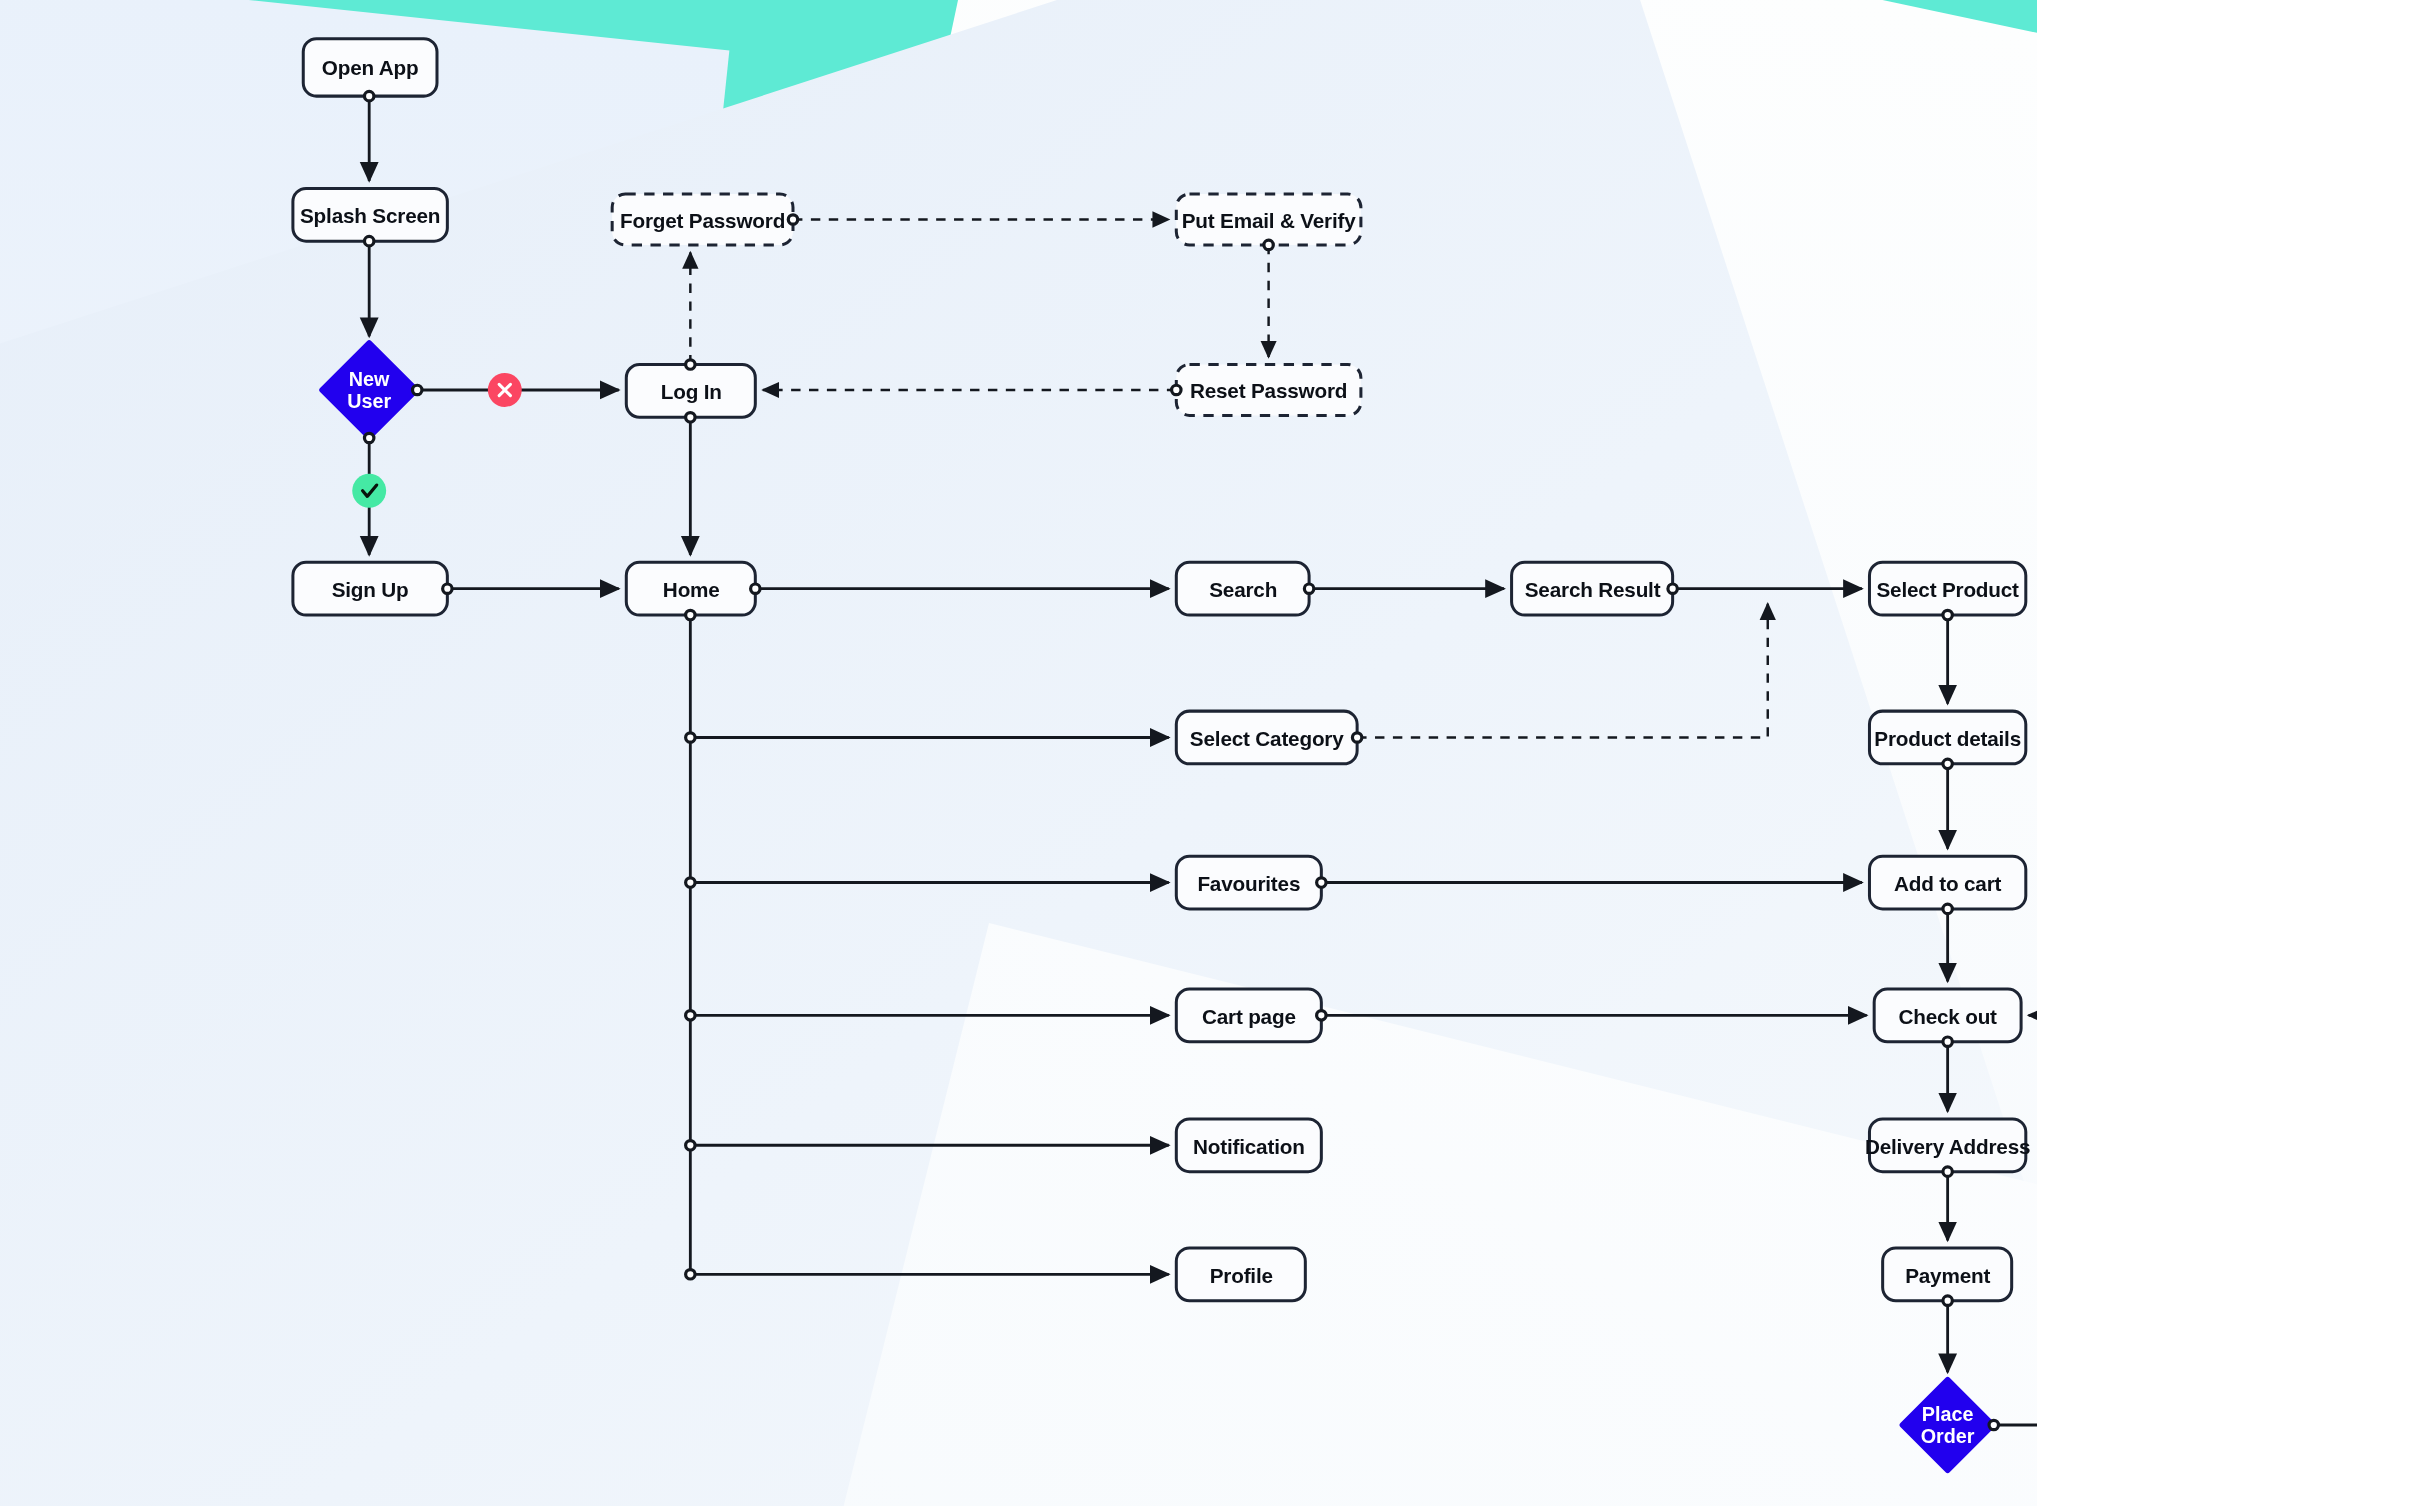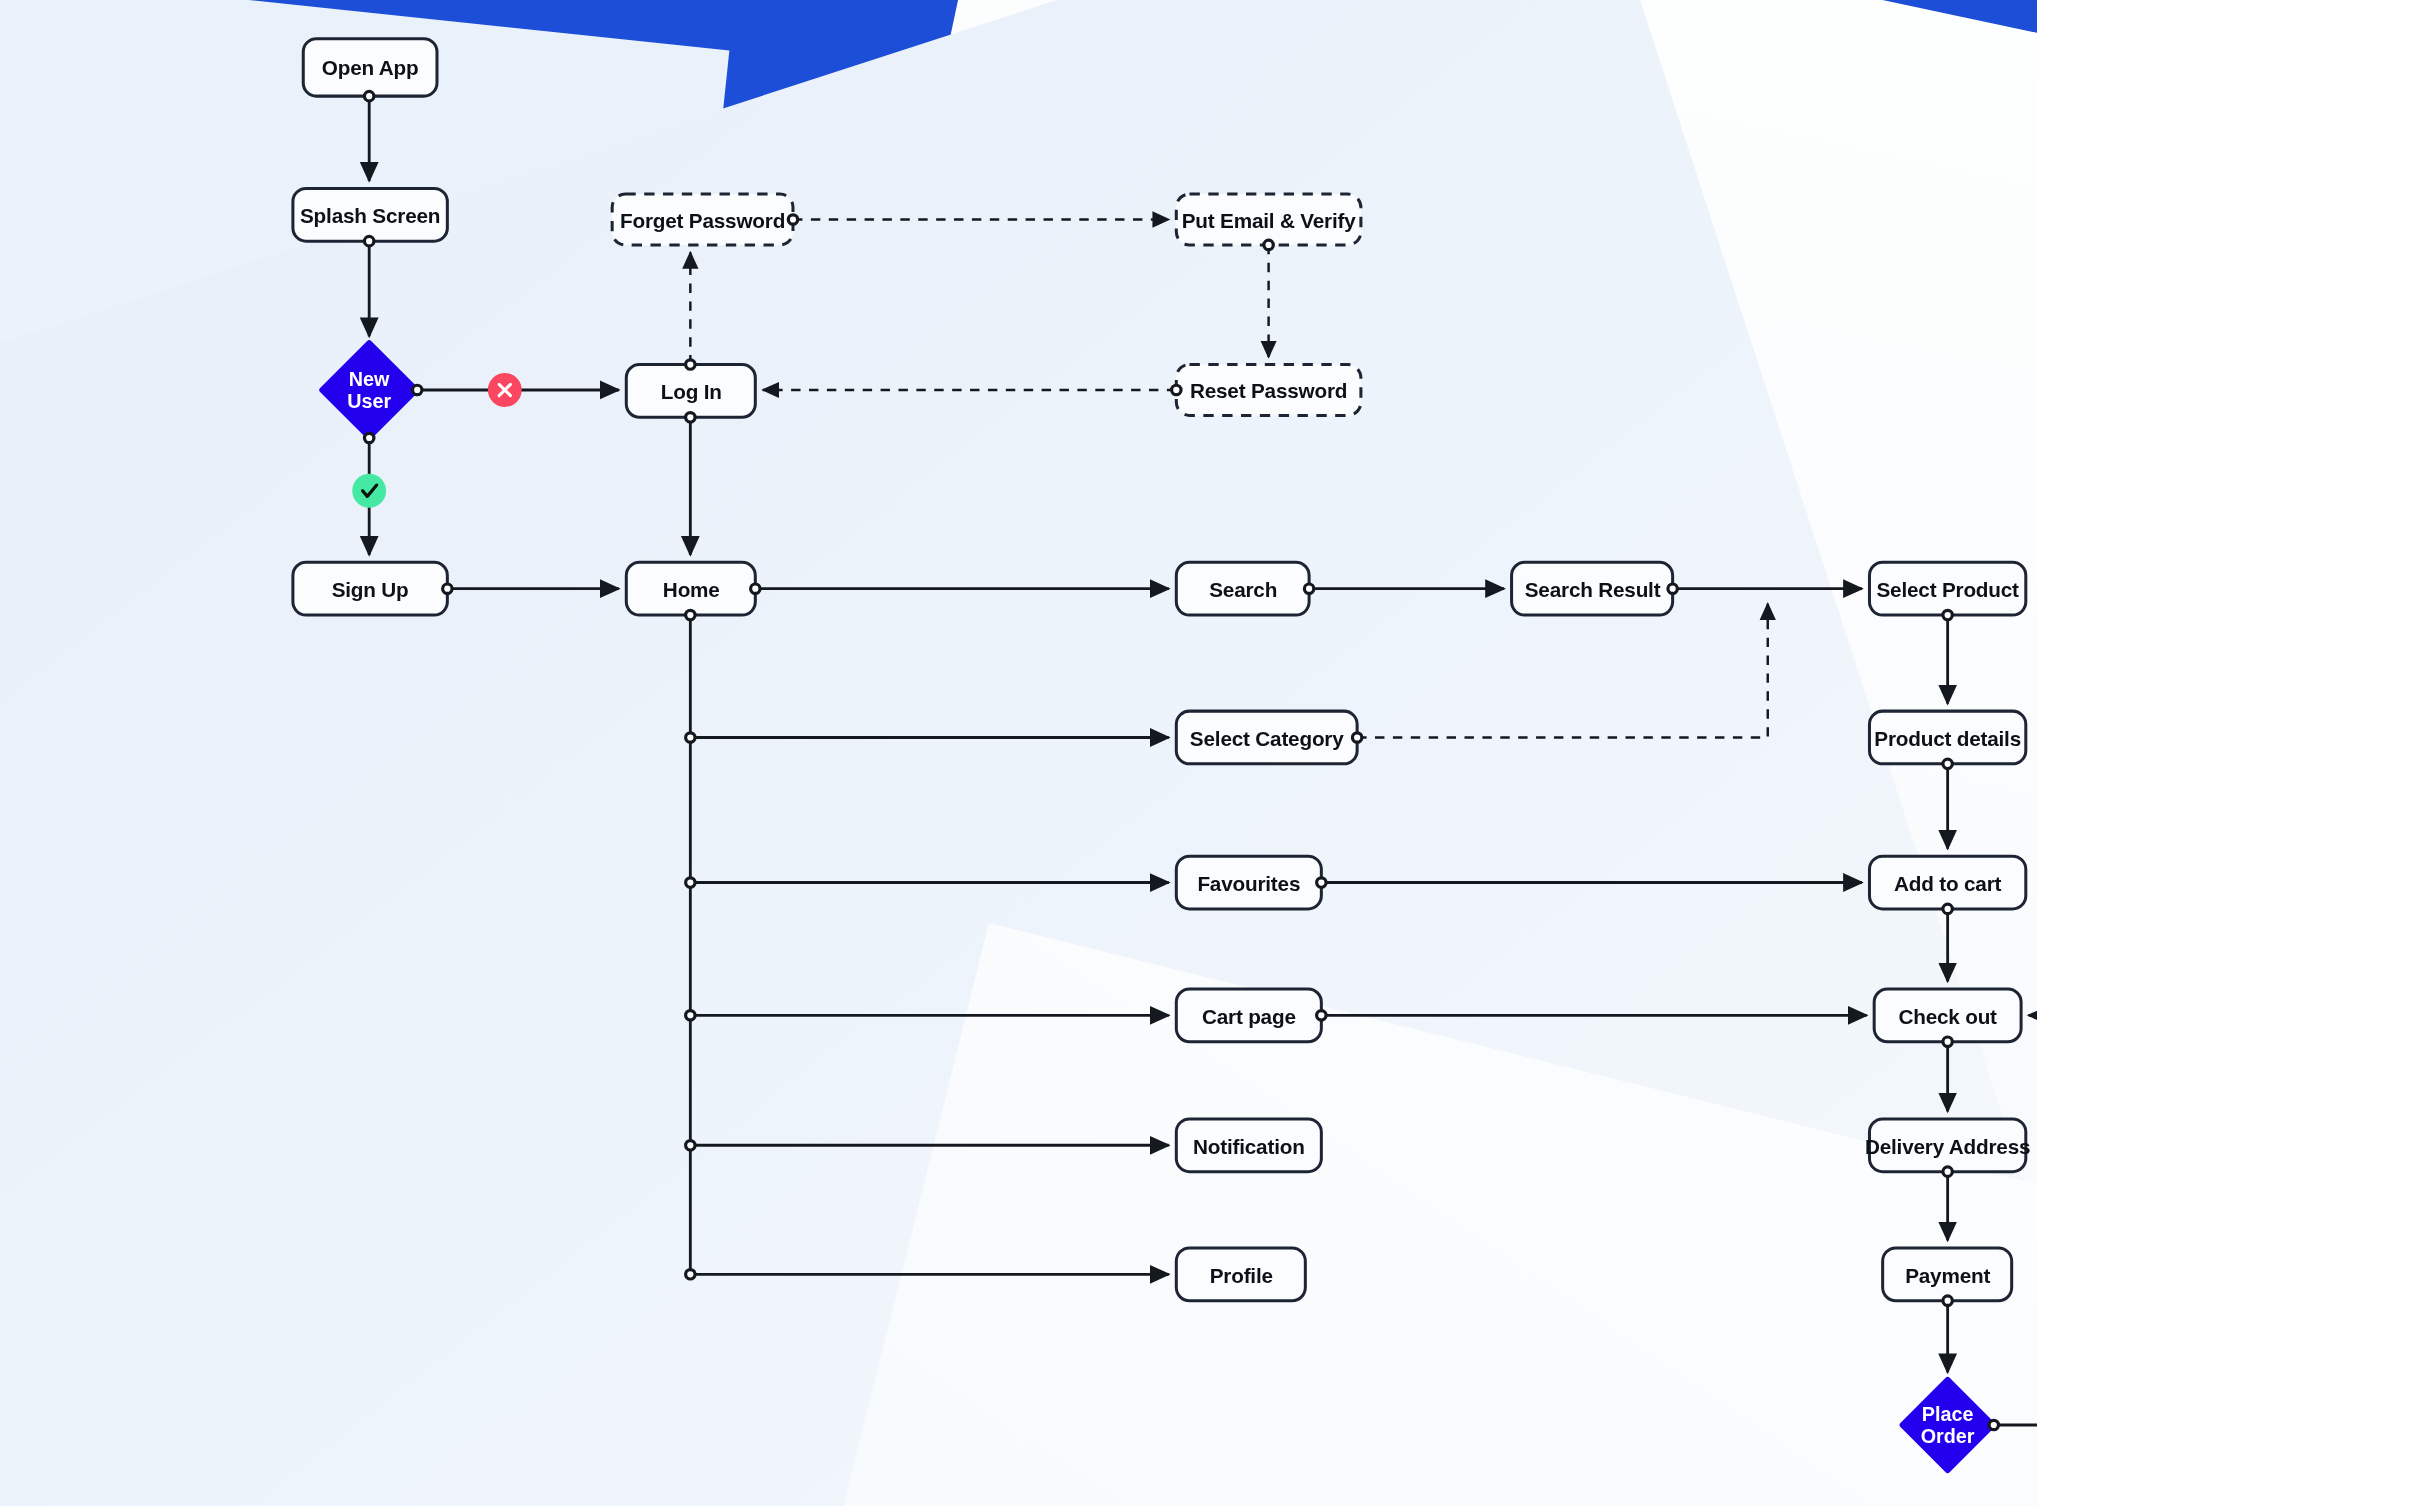--- a/index.html
+++ b/index.html
@@ -7,21 +7,21 @@
     padding: 0;
     width: 2411px;
     height: 1507px;
     overflow: hidden;
     font-family: "Liberation Sans", sans-serif;
   }
   #canvas {
     position: relative;
     width: 2037px;
     height: 1507px;
-    background: #1d4ed8;
+    background: #5eead4;
     overflow: hidden;
   }
   
   .bg-panel {
     position: absolute;
     pointer-events: none;
   }
   #bg-a {
     top: -188px; left: 998px;
     width: 2072px; height: 1412px;

